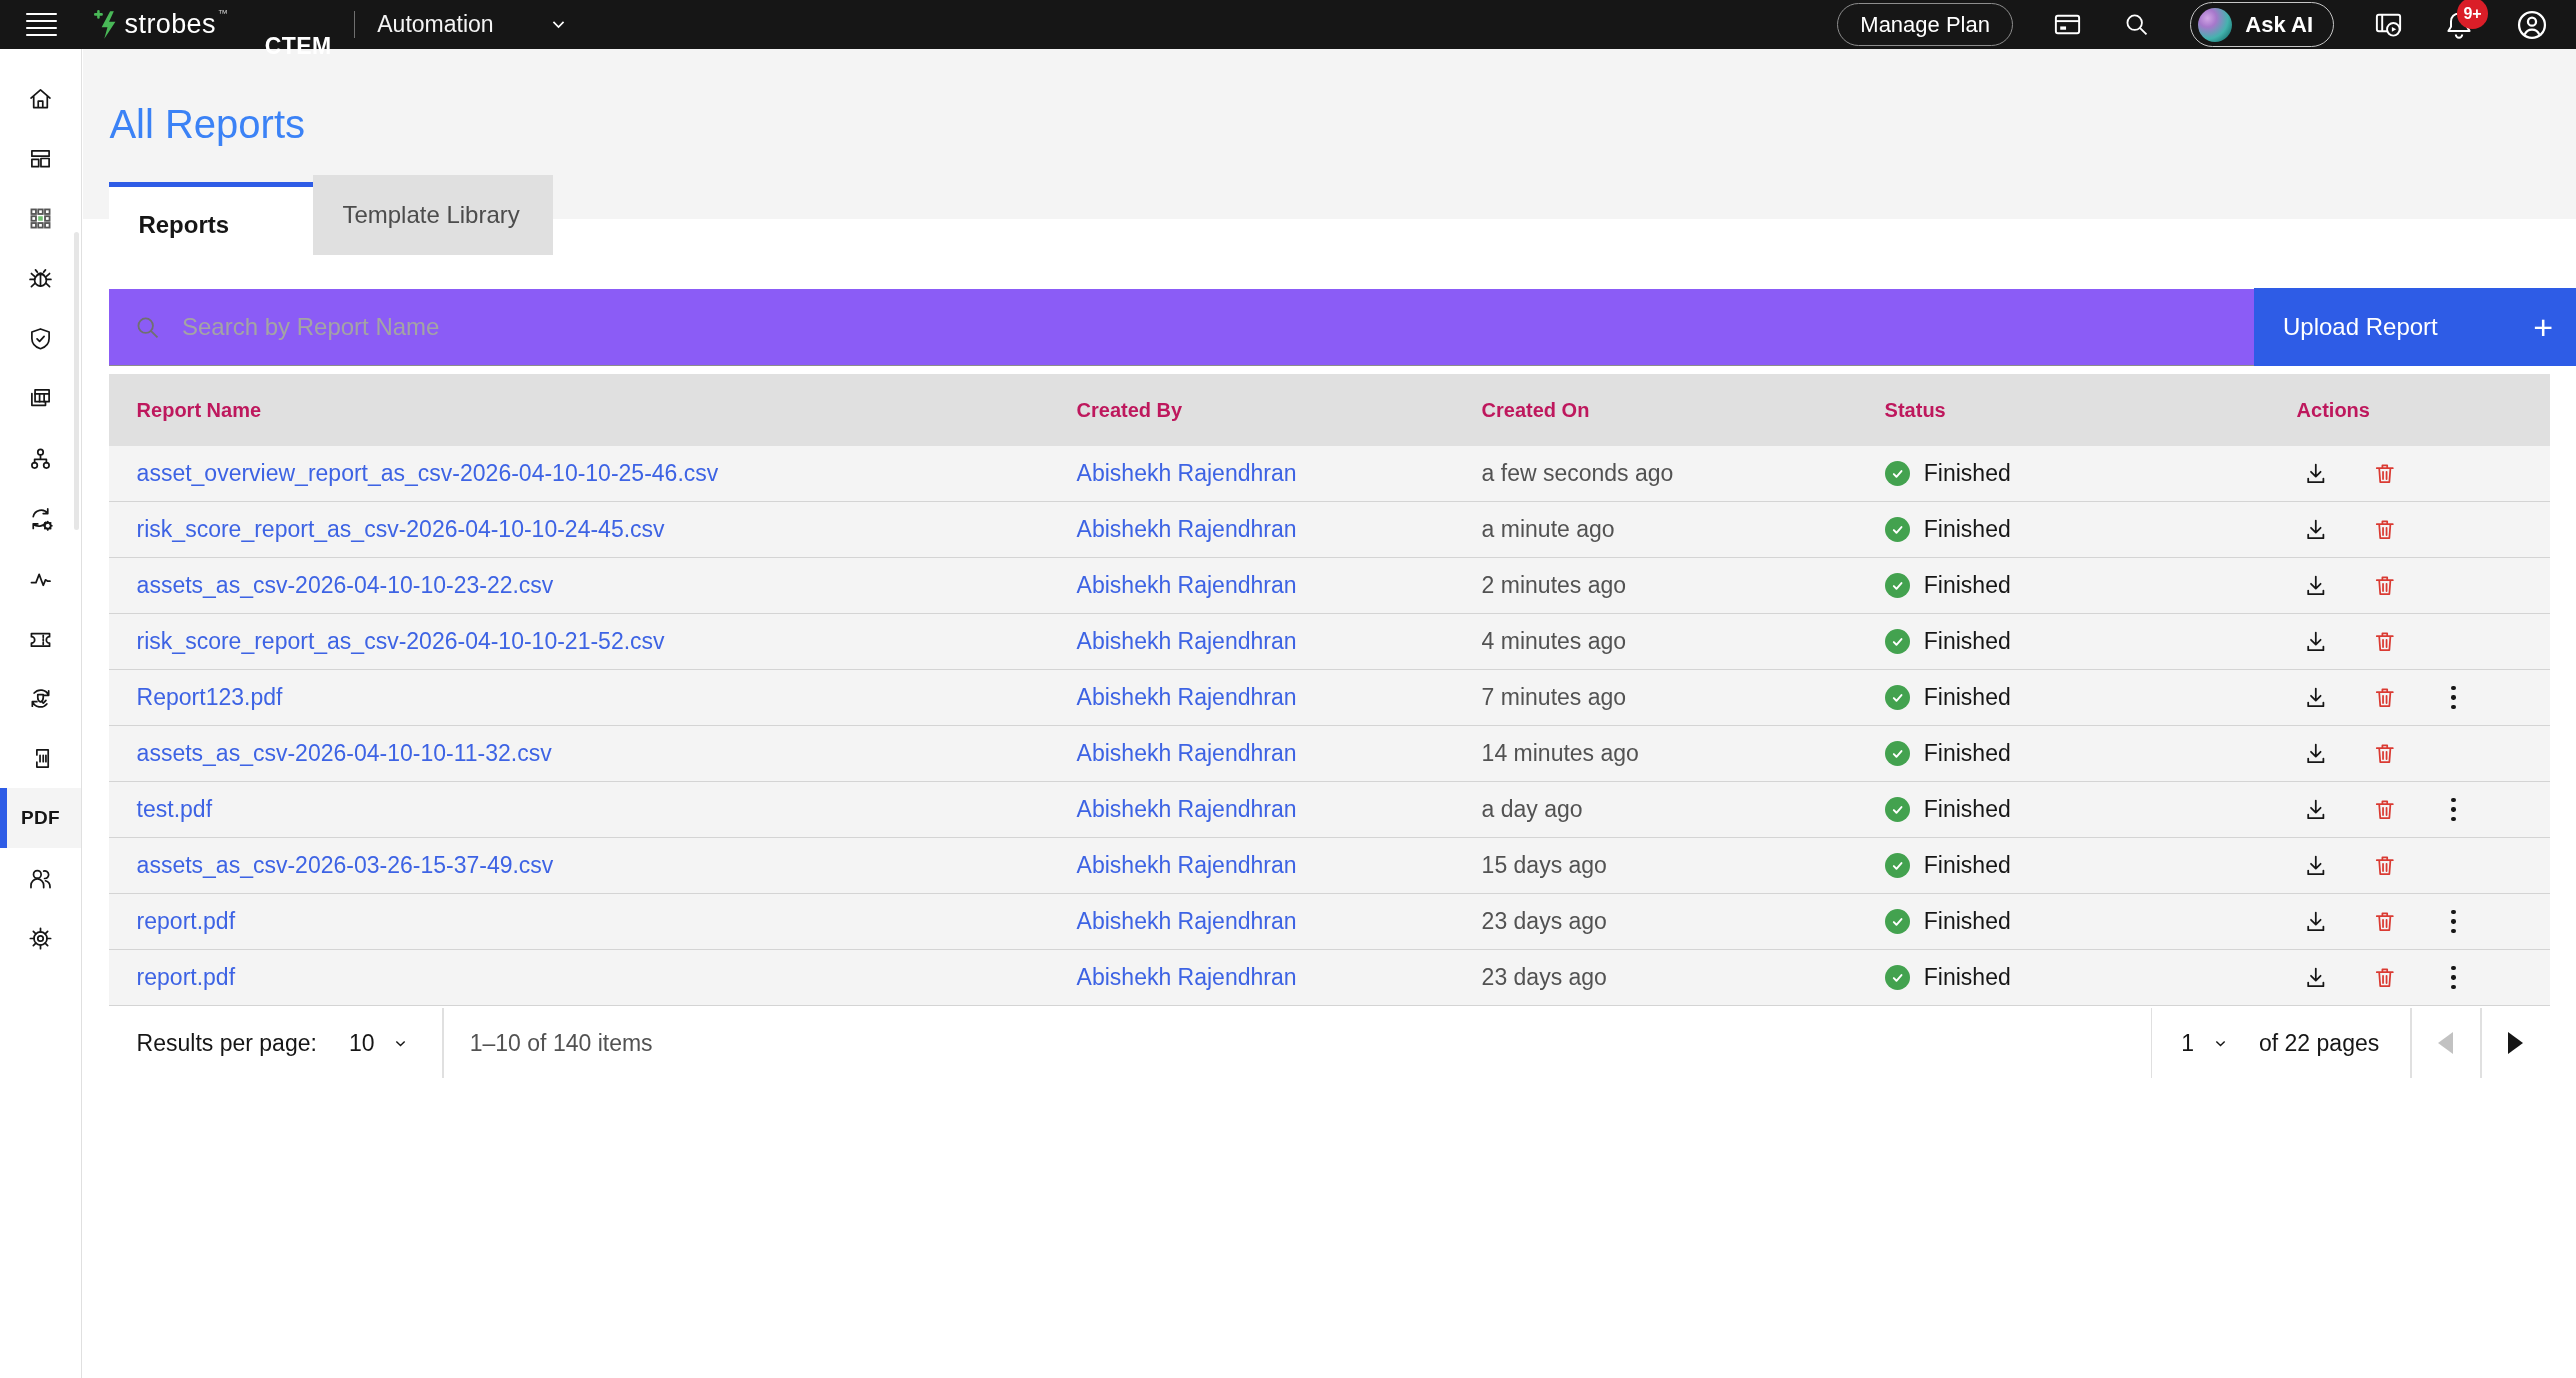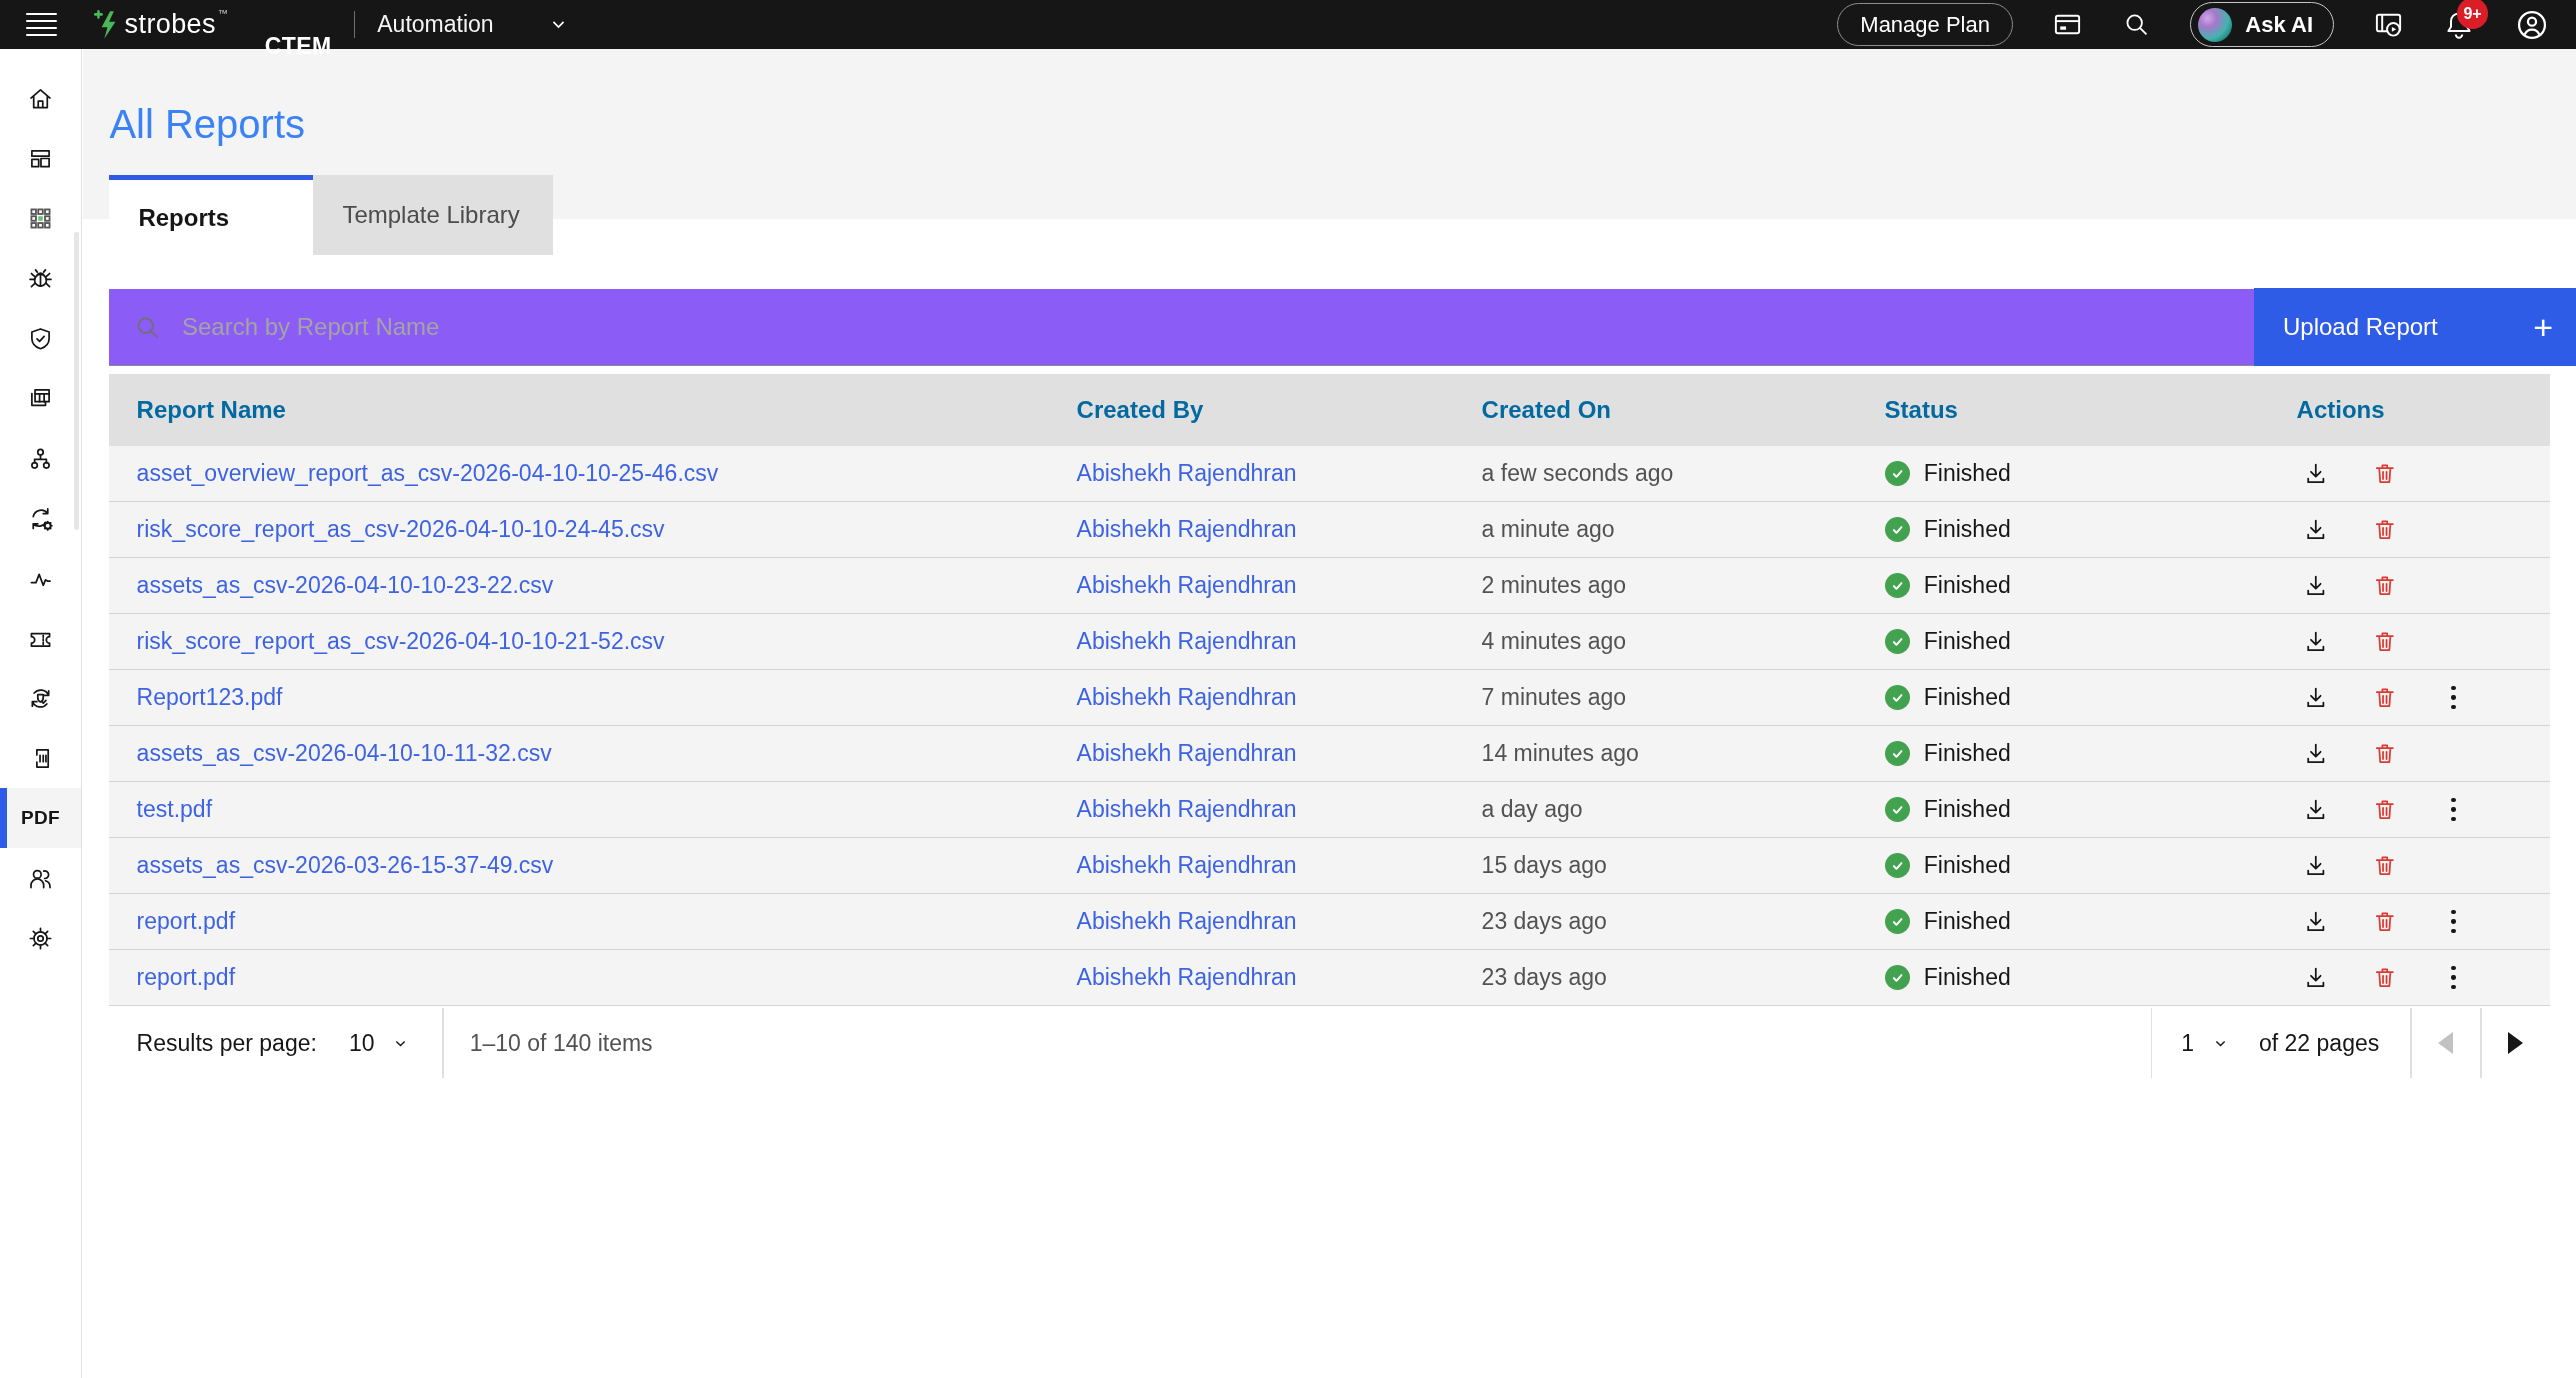--- a/index.html
+++ b/index.html
@@ -42,36 +42,36 @@
   .pdf-label { font-weight:700; font-size:19px; color:#161616; letter-spacing:0.4px; }
   .side-scroll { position:absolute; right:1.7px; top:183px; width:5.1px; height:298px; background:#e6e6e6; border-radius:2.6px; }
   .nav-svg { stroke:#161616; stroke-width:1.9; fill:none; stroke-linecap:round; stroke-linejoin:round; }
 
   
   .main { position:absolute; left:83px; top:49px; right:0; bottom:0; background:#fff; }
   .gray-band { position:absolute; top:0; left:0; right:0; height:170px; background:#f4f4f4; }
   .page-title { position:absolute; top:53px; left:26.4px; font-size:40px; font-weight:400; color:#3b82f6; }
   .tabs { position:absolute; top:126px; left:26.4px; display:flex; }
   .tab { height:80px; display:flex; align-items:center; padding:0 29px; font-size:24px; cursor:pointer; }
-  .tab.active { width:204px; background:#fff; border-top:5.1px solid var(--accent); font-weight:700; color:#161616; }
+  .tab.active { width:204px; background:#fff; border-top:5.1px solid var(--accent); font-weight:700; color:#161616;margin-top:7px; }
   .tab.inactive { width:240px; background:#e0e0e0; color:#4c4c4c; }
 
   .search { position:absolute; left:25.6px; top:240px; width:2146px; height:77px; background:#8b5cf6;
     border-bottom:1.7px solid #8d8d8d; display:flex; align-items:center; padding:0 24px; gap:20.4px; }
   .search input { flex:1; background:transparent; border:none; outline:none; font-size:24px; color:#161616; font-family:inherit; }
   .search input::placeholder { color:#a4a4a4; }
   .upload { position:absolute; left:2171px; top:239px; width:328px; height:78px; background:var(--accent);
     color:#fff; font-size:24px; border:none; cursor:pointer; display:flex; align-items:center;
     justify-content:space-between; padding:0 29px; font-family:inherit; }
   .plus { font-size:34px; font-weight:300; line-height:34px; }
 
   
   .table { position:absolute; left:25.6px; top:325px; width:2441px; }
   .grid-cols { display:grid; grid-template-columns:968px 405px 403px 412px 253px; align-items:center; }
-  .thead { height:72px; background:#e0e0e0; font-weight:700; font-size:24px; color:#0369a1; }
+  .thead { height:72px; background:#e0e0e0; font-weight:700; font-size:20px; color:#be185d; }
   .c1 { padding-left:28px; }
   .row { height:56px; background:#f4f4f4; border-bottom:1.7px solid #d4d4d4; font-size:23px; }
   .link { color:var(--link); text-decoration:none; cursor:pointer; }
   .created-on { color:#525252; }
   .status { display:flex; align-items:center; gap:13.6px; color:#161616; }
   .status-dot { width:25.6px; height:25.6px; border-radius:50%; background:var(--green);
     display:flex; align-items:center; justify-content:center; flex:none; }
   .actions { display:flex; align-items:center; gap:43px; padding-left:6.8px; }
   .icon-btn { width:25.6px; height:29px; display:flex; align-items:center; justify-content:center;
     background:none; border:none; cursor:pointer; padding:0; }

